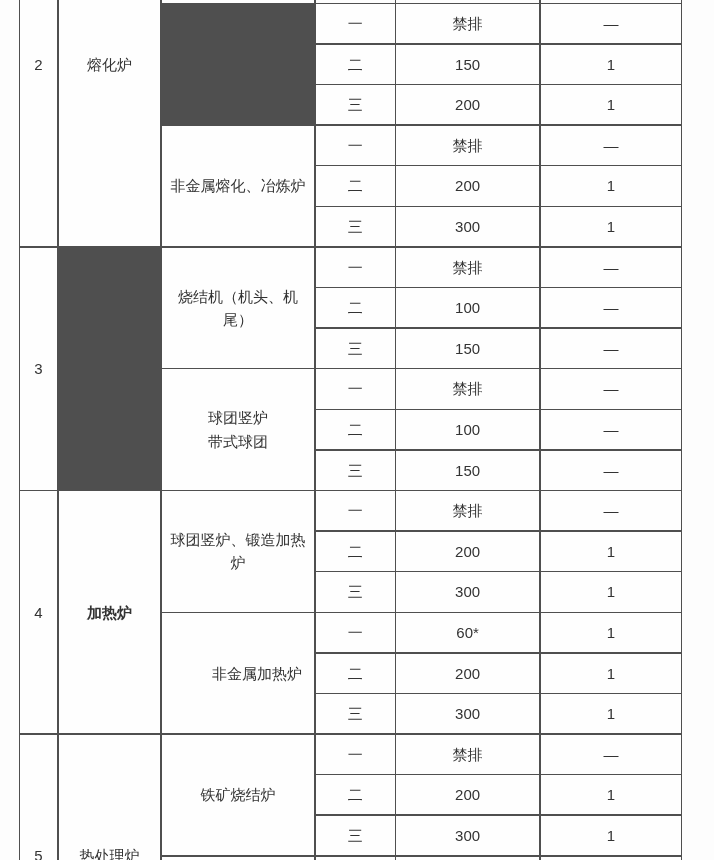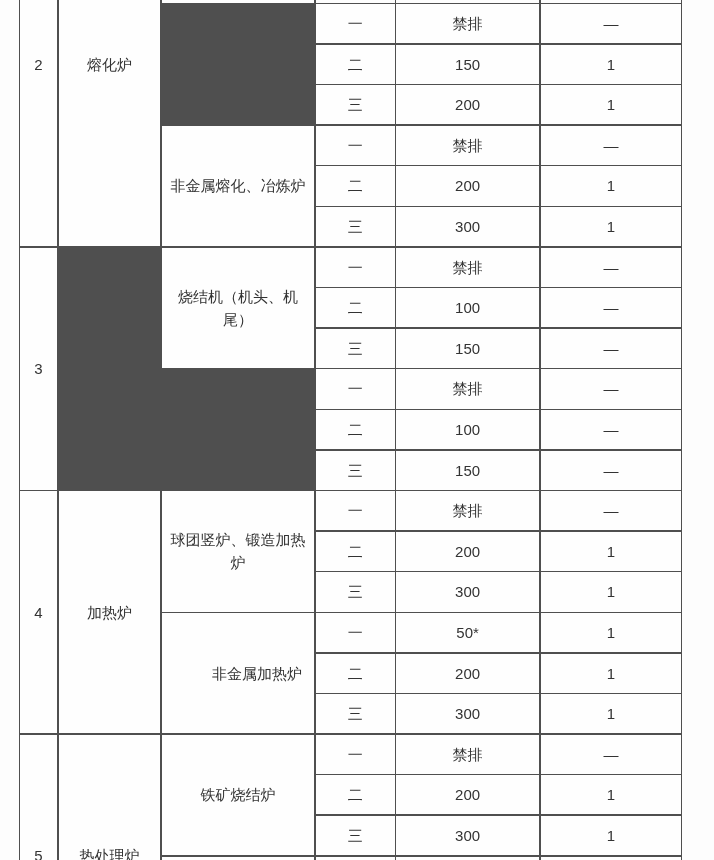--- a/index.html
+++ b/index.html
@@ -73,48 +73,52 @@
       </div>
       <div class="cell" style="grid-area: 10 / 4 / span 1;">一</div>
       <div class="cell" style="grid-area: 10 / 5 / span 1;">禁排</div>
       <div class="cell" style="grid-area: 10 / 6 / span 1;">—</div>
       <div class="cell" style="grid-area: 11 / 4 / span 1;">二</div>
       <div class="cell" style="grid-area: 11 / 5 / span 1;">100</div>
       <div class="cell" style="grid-area: 11 / 6 / span 1;">—</div>
       <div class="cell" style="grid-area: 12 / 4 / span 1;">三</div>
       <div class="cell" style="grid-area: 12 / 5 / span 1;">150</div>
       <div class="cell" style="grid-area: 12 / 6 / span 1;">—</div>
+      <div class="cell subtype" style="grid-area: 13 / 3 / span 3;">
+        <div>球团竖炉</div>
+        <div>带式球团</div>
+      </div>
       <div class="cell" style="grid-area: 13 / 4 / span 1;">一</div>
       <div class="cell" style="grid-area: 13 / 5 / span 1;">禁排</div>
       <div class="cell" style="grid-area: 13 / 6 / span 1;">—</div>
       <div class="cell" style="grid-area: 14 / 4 / span 1;">二</div>
       <div class="cell" style="grid-area: 14 / 5 / span 1;">100</div>
       <div class="cell" style="grid-area: 14 / 6 / span 1;">—</div>
       <div class="cell" style="grid-area: 15 / 4 / span 1;">三</div>
       <div class="cell" style="grid-area: 15 / 5 / span 1;">150</div>
       <div class="cell" style="grid-area: 15 / 6 / span 1;">—</div>
       <div class="cell" style="grid-area: 16 / 1 / span 6;">4</div>
-      <div class="cell" style="grid-area: 16 / 2 / span 6;">加热炉</div>
+      <div class="cell" style="grid-area: 16 / 2 / span 6; font-weight: bold;">加热炉</div>
       <div class="cell subtype" style="grid-area: 16 / 3 / span 3;">
         <div>球团竖炉、锻造加热炉</div>
       </div>
       <div class="cell" style="grid-area: 16 / 4 / span 1;">一</div>
       <div class="cell" style="grid-area: 16 / 5 / span 1;">禁排</div>
       <div class="cell" style="grid-area: 16 / 6 / span 1;">—</div>
       <div class="cell" style="grid-area: 17 / 4 / span 1;">二</div>
       <div class="cell" style="grid-area: 17 / 5 / span 1;">200</div>
       <div class="cell" style="grid-area: 17 / 6 / span 1;">1</div>
       <div class="cell" style="grid-area: 18 / 4 / span 1;">三</div>
       <div class="cell" style="grid-area: 18 / 5 / span 1;">300</div>
       <div class="cell" style="grid-area: 18 / 6 / span 1;">1</div>
       <div class="cell subtype" style="grid-area: 19 / 3 / span 3; padding-left: 40px;">
         <div>非金属加热炉</div>
       </div>
       <div class="cell" style="grid-area: 19 / 4 / span 1;">一</div>
-      <div class="cell" style="grid-area: 19 / 5 / span 1;">50*</div>
+      <div class="cell" style="grid-area: 19 / 5 / span 1;">60*</div>
       <div class="cell" style="grid-area: 19 / 6 / span 1;">1</div>
       <div class="cell" style="grid-area: 20 / 4 / span 1;">二</div>
       <div class="cell" style="grid-area: 20 / 5 / span 1;">200</div>
       <div class="cell" style="grid-area: 20 / 6 / span 1;">1</div>
       <div class="cell" style="grid-area: 21 / 4 / span 1;">三</div>
       <div class="cell" style="grid-area: 21 / 5 / span 1;">300</div>
       <div class="cell" style="grid-area: 21 / 6 / span 1;">1</div>
       <div class="cell" style="grid-area: 22 / 1 / span 6;">5</div>
       <div class="cell" style="grid-area: 22 / 2 / span 6;">热处理炉</div>
       <div class="cell subtype" style="grid-area: 22 / 3 / span 3;">

